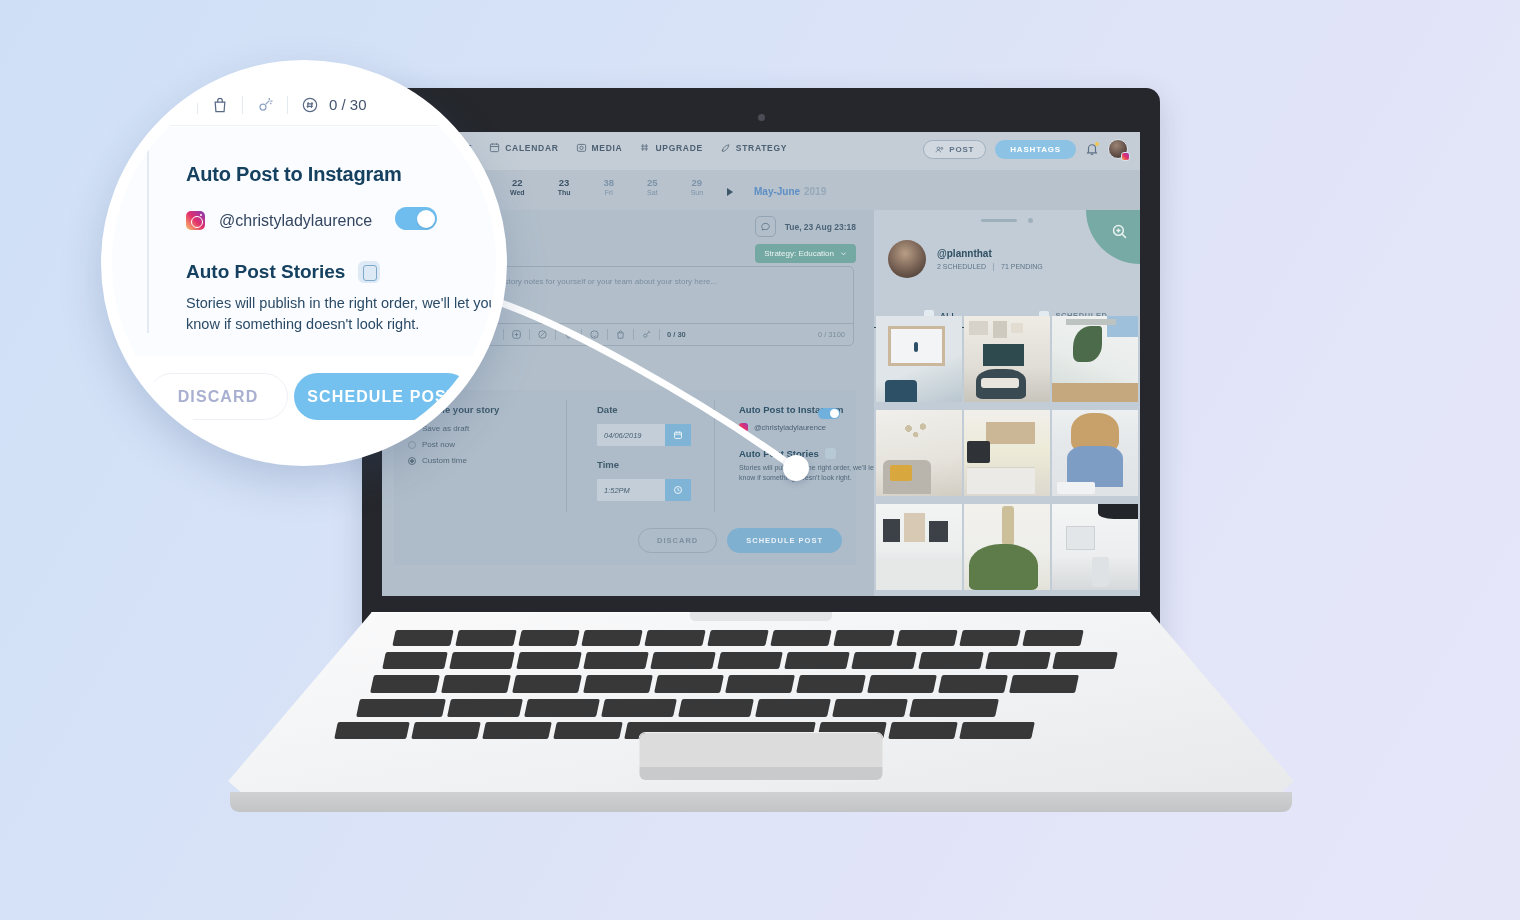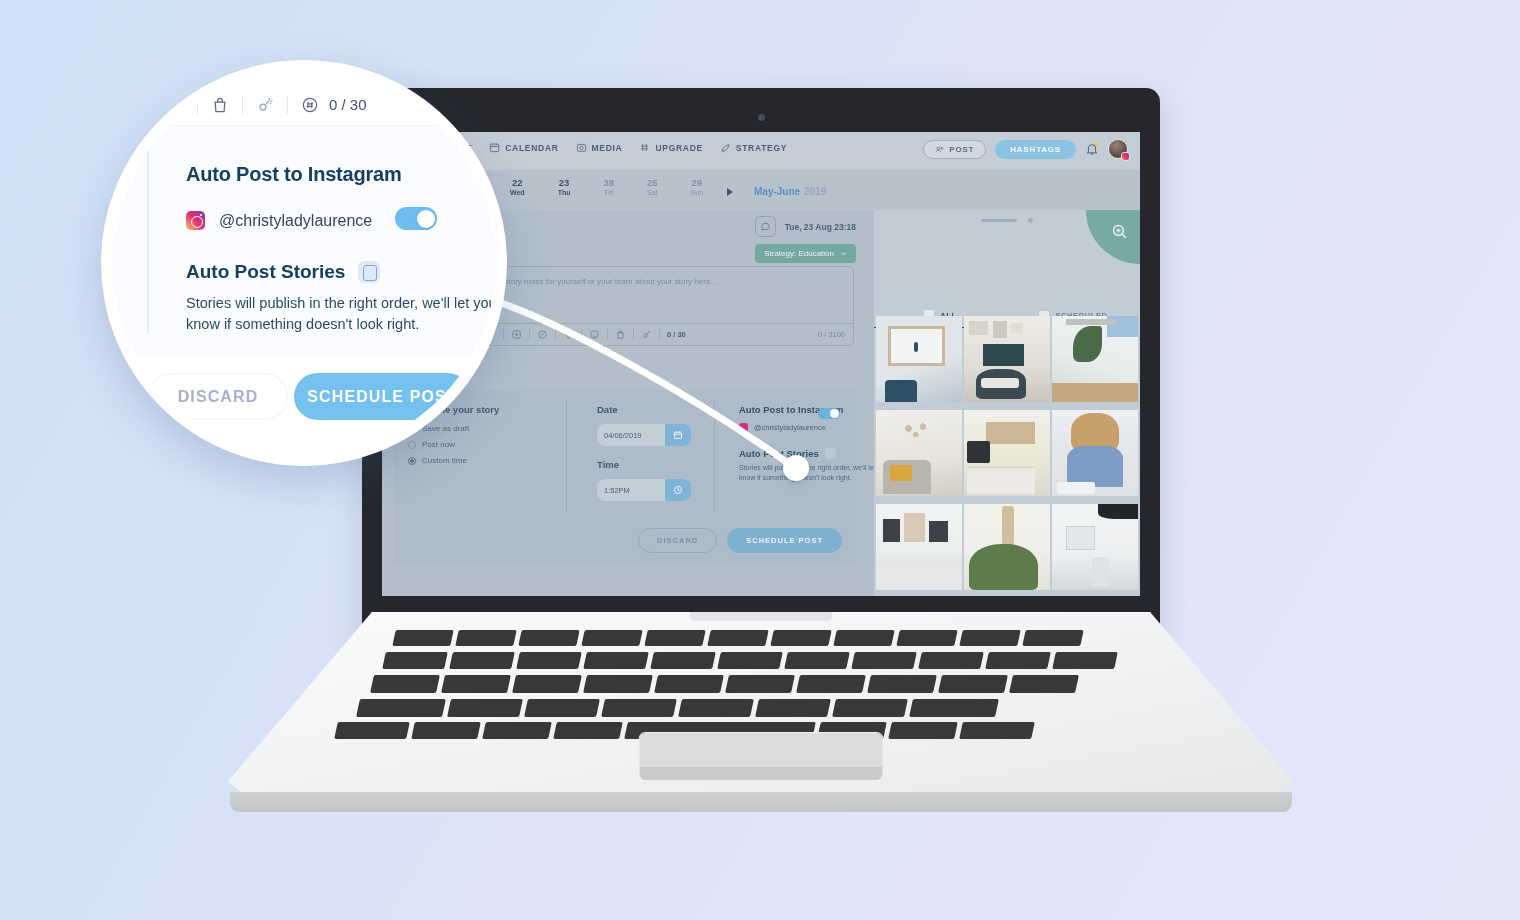--- a/index.html
+++ b/index.html
@@ -83,21 +83,21 @@
 
   
   .sched-panel { position:absolute; left:12px; top:180px; width:462px; height:175px; background:#aebbc8; }
   .col { position:absolute; top:14px; }
   .col h4 { font-size:9.5px; color:#3f5c6e; font-weight:700; margin-bottom:9px; }
   .radio-row { display:flex; align-items:center; gap:6px; margin-bottom:7px; }
   .radio { width:8px;height:8px;border-radius:50%;border:1.2px solid #8b9daa; background:transparent; }
   .radio.sel { border-color:#5f7585; background:radial-gradient(circle,#5f7585 0 45%, transparent 46%); }
   .radio-lb { font-size:8px; color:#53697a; }
   .vdiv { position:absolute; top:10px; width:1px; height:112px; background:#9dacb9; }
-  .field { display:flex; width:94px; height:22px; border-radius:8px; overflow:hidden; margin-bottom:13px; }
+  .field { display:flex; width:94px; height:22px; border-radius:0; overflow:hidden; margin-bottom:13px;font-style:italic; }
   .field .val { flex:1; background:#c3ced9; display:flex; align-items:center; padding-left:7px;
                 font-size:7.5px; color:#4a6173; }
   .field .ic { width:26px; background:#7fb4d6; display:flex; align-items:center; justify-content:center; color:#fff; }
   .ap-title { font-size:9.5px; color:#2f5369; font-weight:700; }
   .ap-row { display:flex; align-items:center; gap:6px; margin-top:8px; }
   .ig-mini { width:9px;height:9px;border-radius:3px;
              background:linear-gradient(45deg,#f9a03c,#e1306c,#9b36b7); }
   .ap-handle { font-size:7.5px; color:#4c6376; }
   .toggle-sm { position:absolute; right:16px; top:18px; width:22px; height:11px; border-radius:6px;
                background:#6fb0dd; }
@@ -443,20 +443,31 @@
             <span class="notch-bar"></span>
             <span class="notch-dot"></span>
           </div>
           <div class="zoom-corner">
             <svg style="width:17px;height:17px" viewBox="0 0 16 16" fill="none" stroke="currentColor" stroke-width="1.4">
                 <circle cx="7" cy="7" r="4.6"></circle>
                 <path d="M10.4 10.4L14 14"></path>
                 <path d="M7 5.1v3.8M5.1 7h3.8"></path>
               </svg>
           </div>
+          <div class="phone-prof">
+            <div class="prof-av"></div>
+            <div>
+              <div class="prof-name">@plannthat</div>
+              <div class="prof-stats">
+                <span>2 SCHEDULED</span>
+                <span class="stat-div"></span>
+                <span>71 PENDING</span>
+              </div>
+            </div>
+          </div>
           <div class="phone-tabs">
             <div class="ptab active">
                 <span class="pin"></span>
                 <span>ALL</span>
               </div>
             <div class="ptab">
                 <span class="pin"></span>
                 <span>SCHEDULED</span>
               </div>
           </div>

